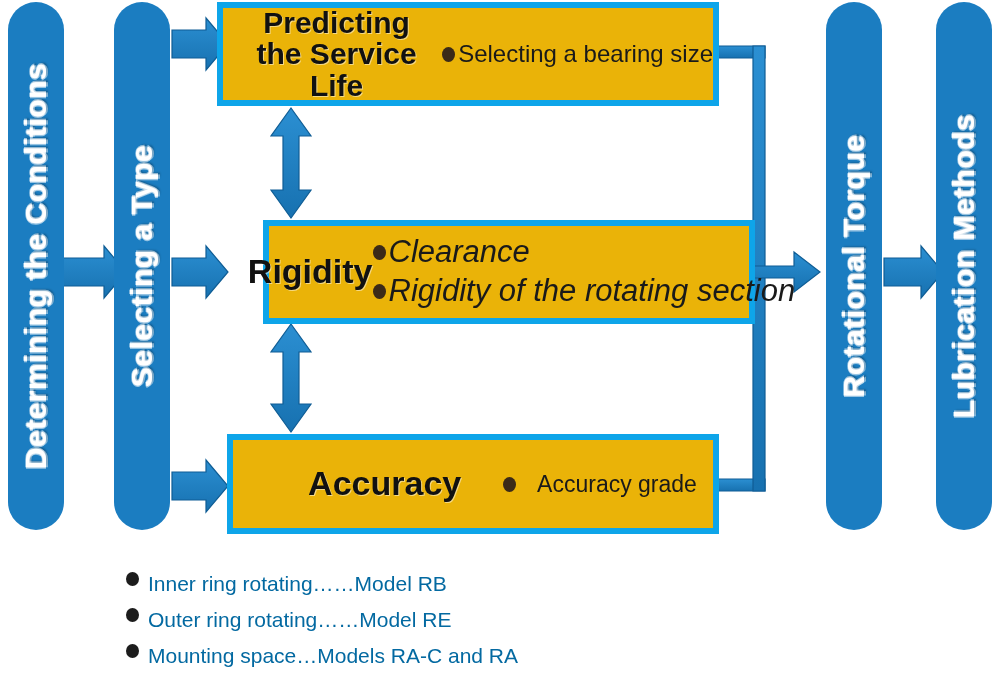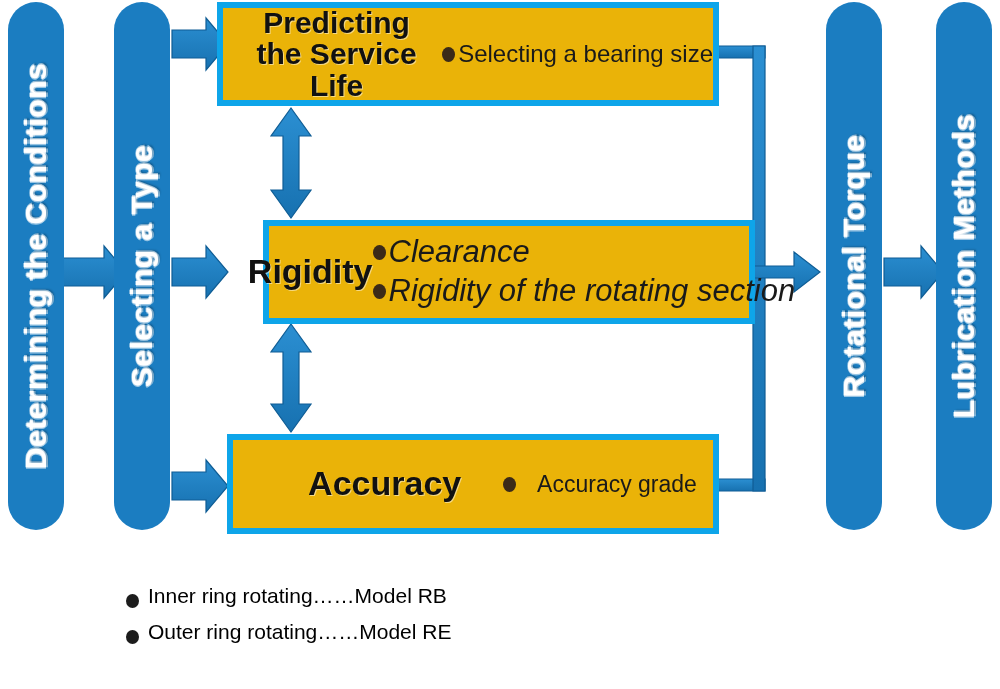--- a/index.html
+++ b/index.html
@@ -109,24 +109,24 @@
 
   
   #legend {
     position: absolute;
     left: 126px;
     top: 572px;
     width: 520px;
   }
   .legend-row {
     display: flex;
-    align-items: flex-end;
+    align-items: flex-start;
     height: 36px;
     font-size: 21px;
-    color: #000000;
+    color: #0369a1;
     white-space: nowrap;
   }
   .legend-dot {
     width: 13px;
     height: 14px;
     border-radius: 50%;
     background: #1c1c1c;
     flex: 0 0 auto;
     margin-right: 9px;
   }
@@ -237,15 +237,19 @@
 
   <div id="legend">
     <div class="legend-row">
       <span class="legend-dot"></span>
       <span>Inner ring rotating……Model RB</span>
     </div>
     <div class="legend-row">
       <span class="legend-dot"></span>
       <span>Outer ring rotating……Model RE</span>
     </div>
+    <div class="legend-row">
+      <span class="legend-dot"></span>
+      <span>Mounting space…Models RA-C and RA</span>
+    </div>
   </div>
 
 </div>
 
 </body></html>

